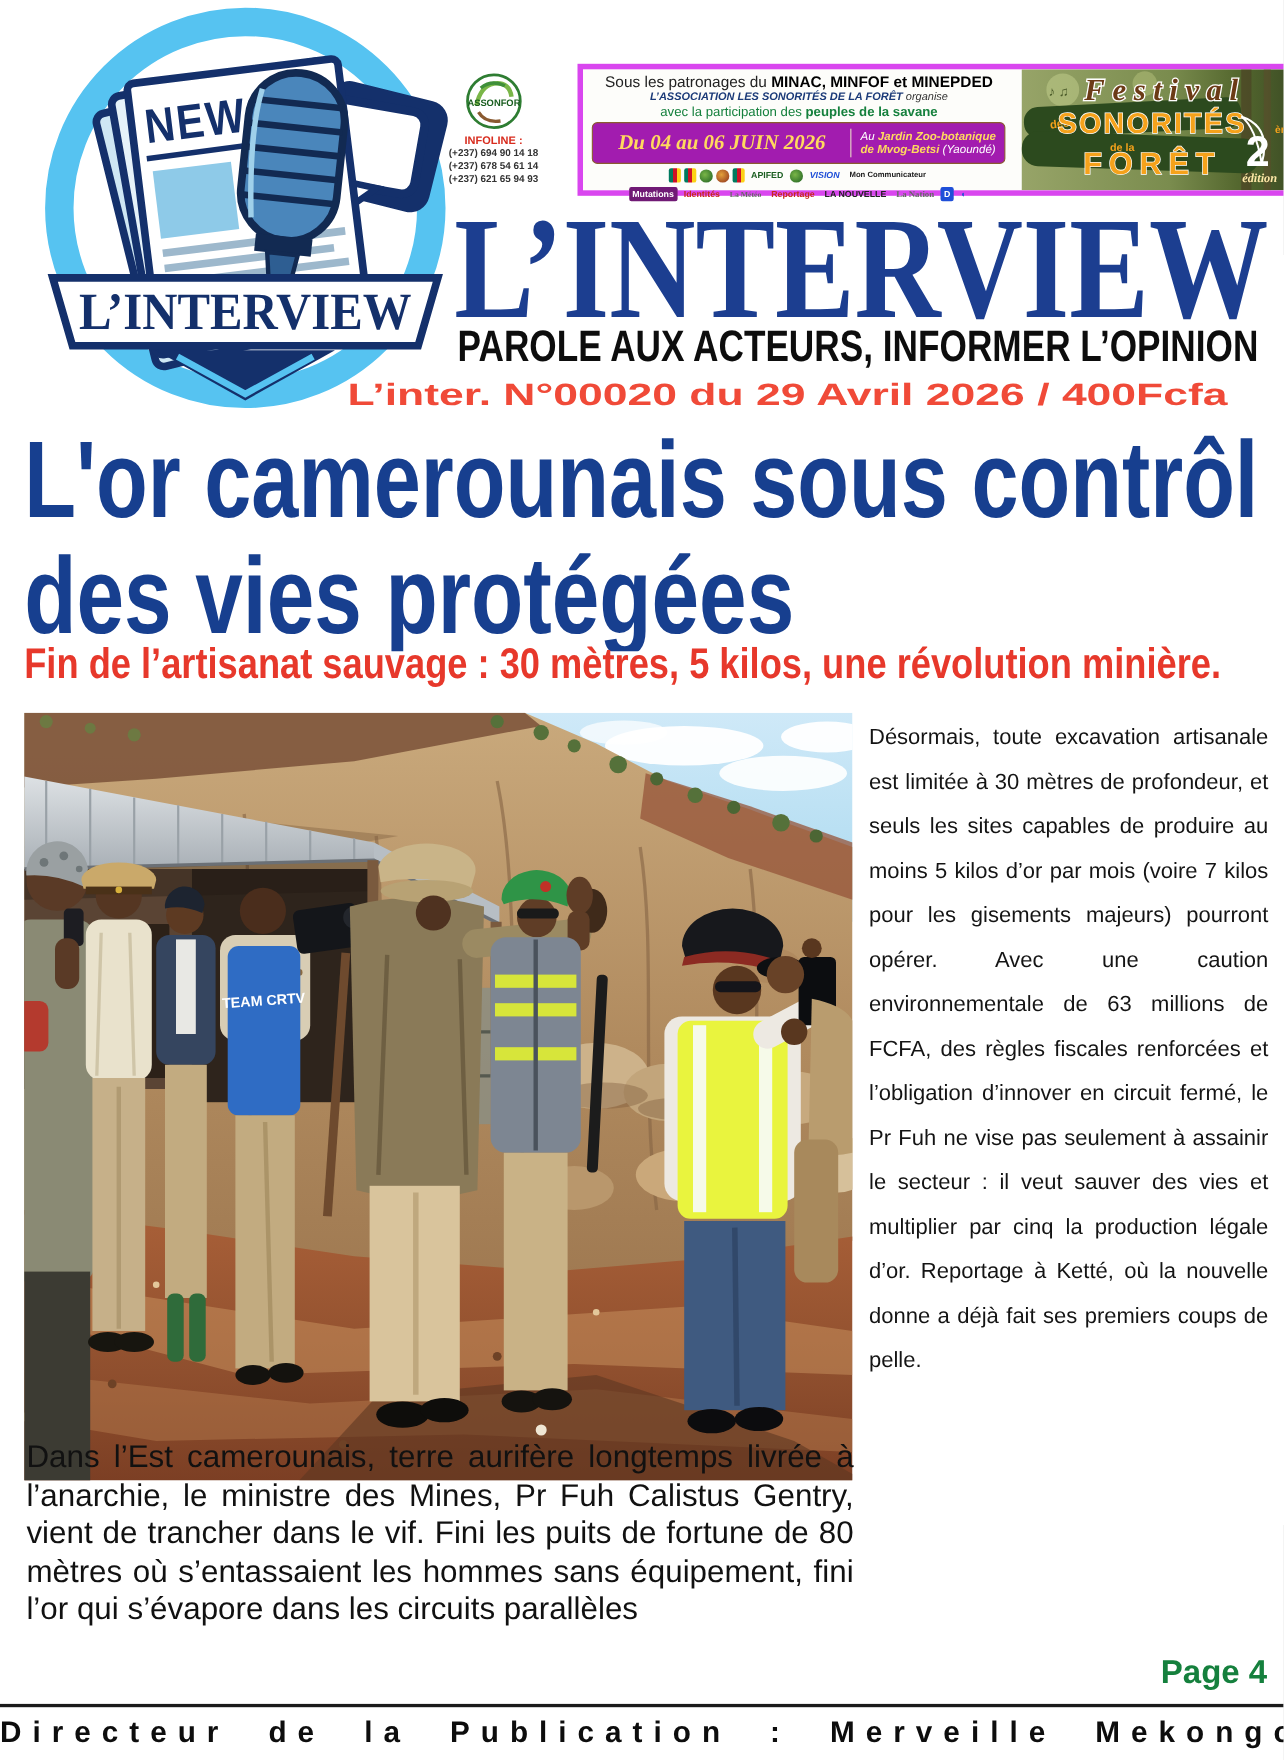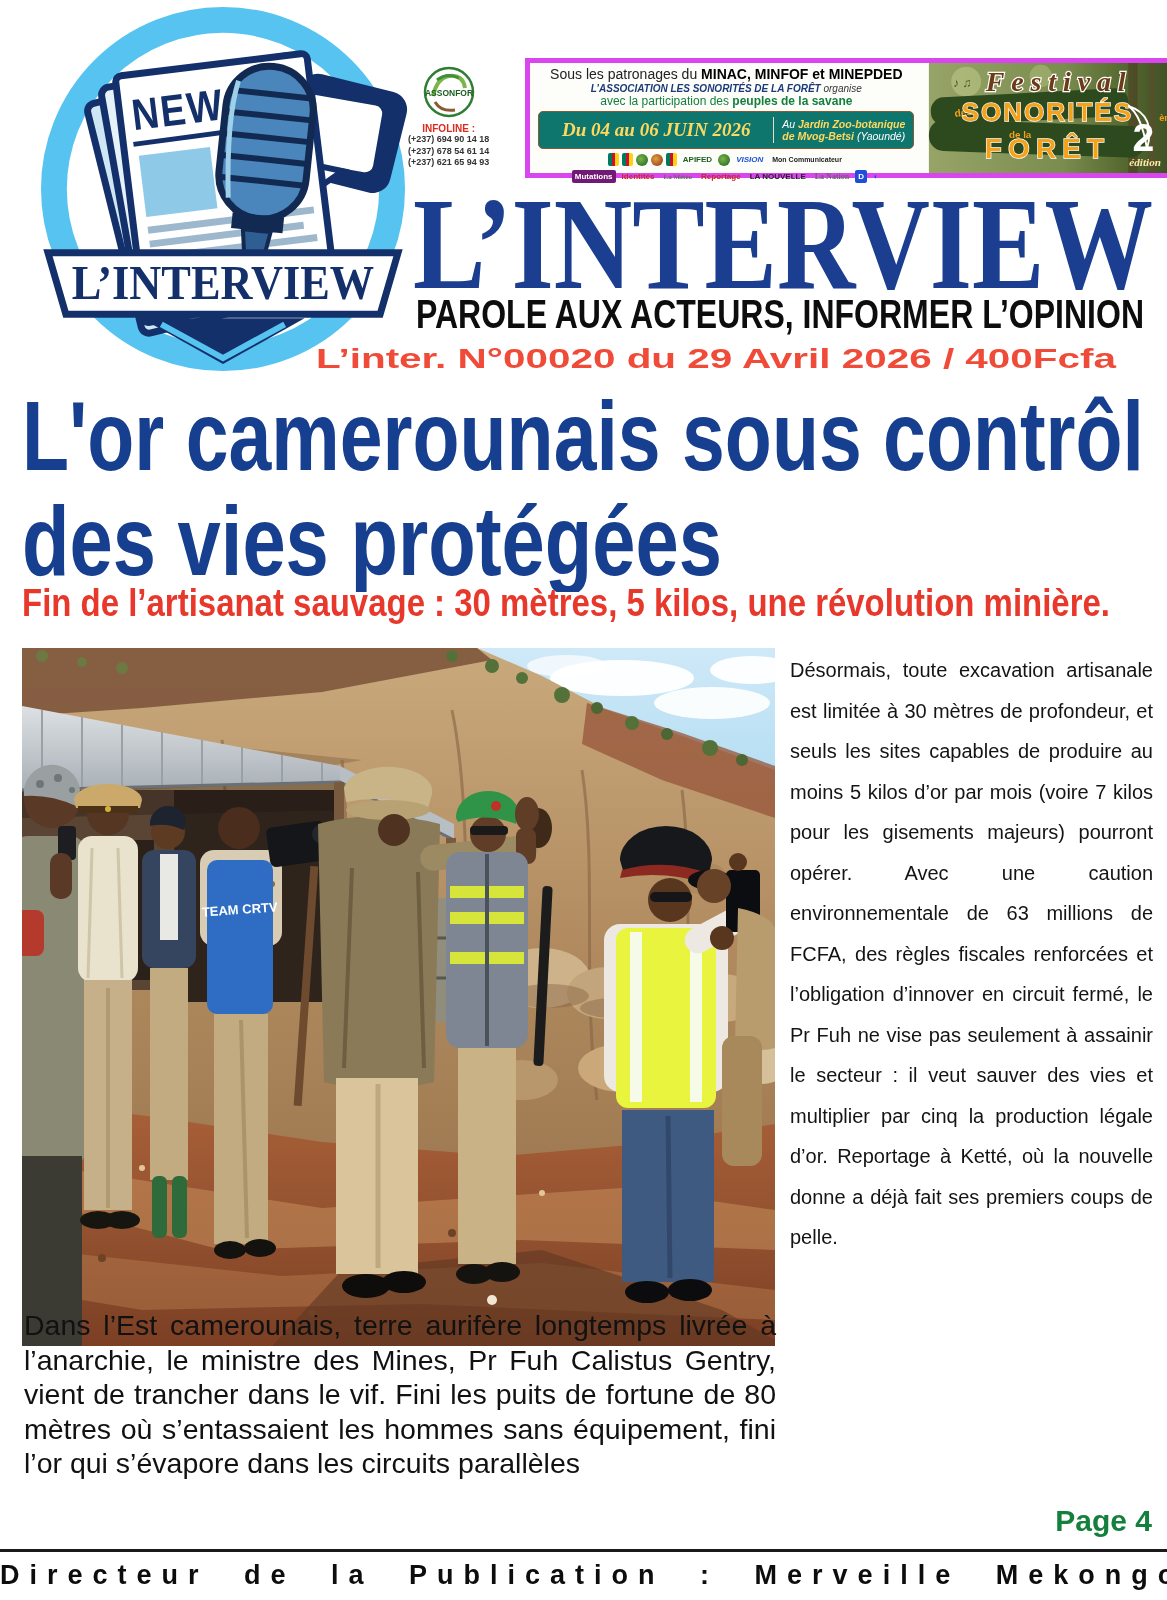--- a/index.html
+++ b/index.html
@@ -13,21 +13,21 @@
   .assonfor{width:96px;height:100%;display:flex;flex-direction:column;align-items:center;padding-top:8px;box-sizing:border-box;}
   .assonfor .infoline{color:#d82c1e;font-weight:bold;font-size:10px;margin-top:5px;}
   .assonfor .phone{font-size:9px;font-weight:bold;color:#333;line-height:11.5px;white-space:nowrap;}
   .banner-card{flex:1;display:flex;border:5px solid #d946ef;background:#fdfdfa;height:100%;box-sizing:border-box;margin-left:36px;}
   .banner-mid{width:390px;padding:3px 6px 0 8px;box-sizing:border-box;text-align:center;}
   .patronage{font-size:14px;color:#222;white-space:nowrap;}
   .patronage b{color:#000;}
   .organizer{font-size:10px;color:#333;margin-top:1px;white-space:nowrap;font-style:italic;}
   .organizer b{color:#1b3a78;}
   .participation{font-size:12px;color:#15803d;white-space:nowrap;}
-  .date-box{margin-top:3px;background:#0f766e;border:1px solid #8a5a30;border-radius:5px;height:36px;
+  .date-box{margin-top:3px;background:#a21caf;border:1px solid #8a5a30;border-radius:5px;height:36px;
             display:flex;align-items:center;padding:0 8px;gap:8px;}
   .dates{font-family:"Liberation Serif",serif;font-style:italic;font-weight:bold;font-size:19px;
          color:#ffd95e;white-space:nowrap;flex:1;}
   .vline{width:1px;height:26px;background:#e8dcc8;}
   .venue{font-size:10.5px;font-style:italic;color:#fff;text-align:left;line-height:12.5px;white-space:nowrap;}
   .venue b{color:#ffd95e;}
   .logos-row{display:flex;align-items:flex-end;justify-content:center;gap:3px;margin-top:3px;height:14px;}
   .chip{height:13px;display:inline-flex;align-items:center;justify-content:center;
         font-size:8px;font-weight:bold;border-radius:2px;padding:0 3px;white-space:nowrap;}
   .crest{width:11px;height:13px;border-radius:2px;background:linear-gradient(90deg,#007a5e 33%,#ce1126 33% 66%,#fcd116 66%);}

